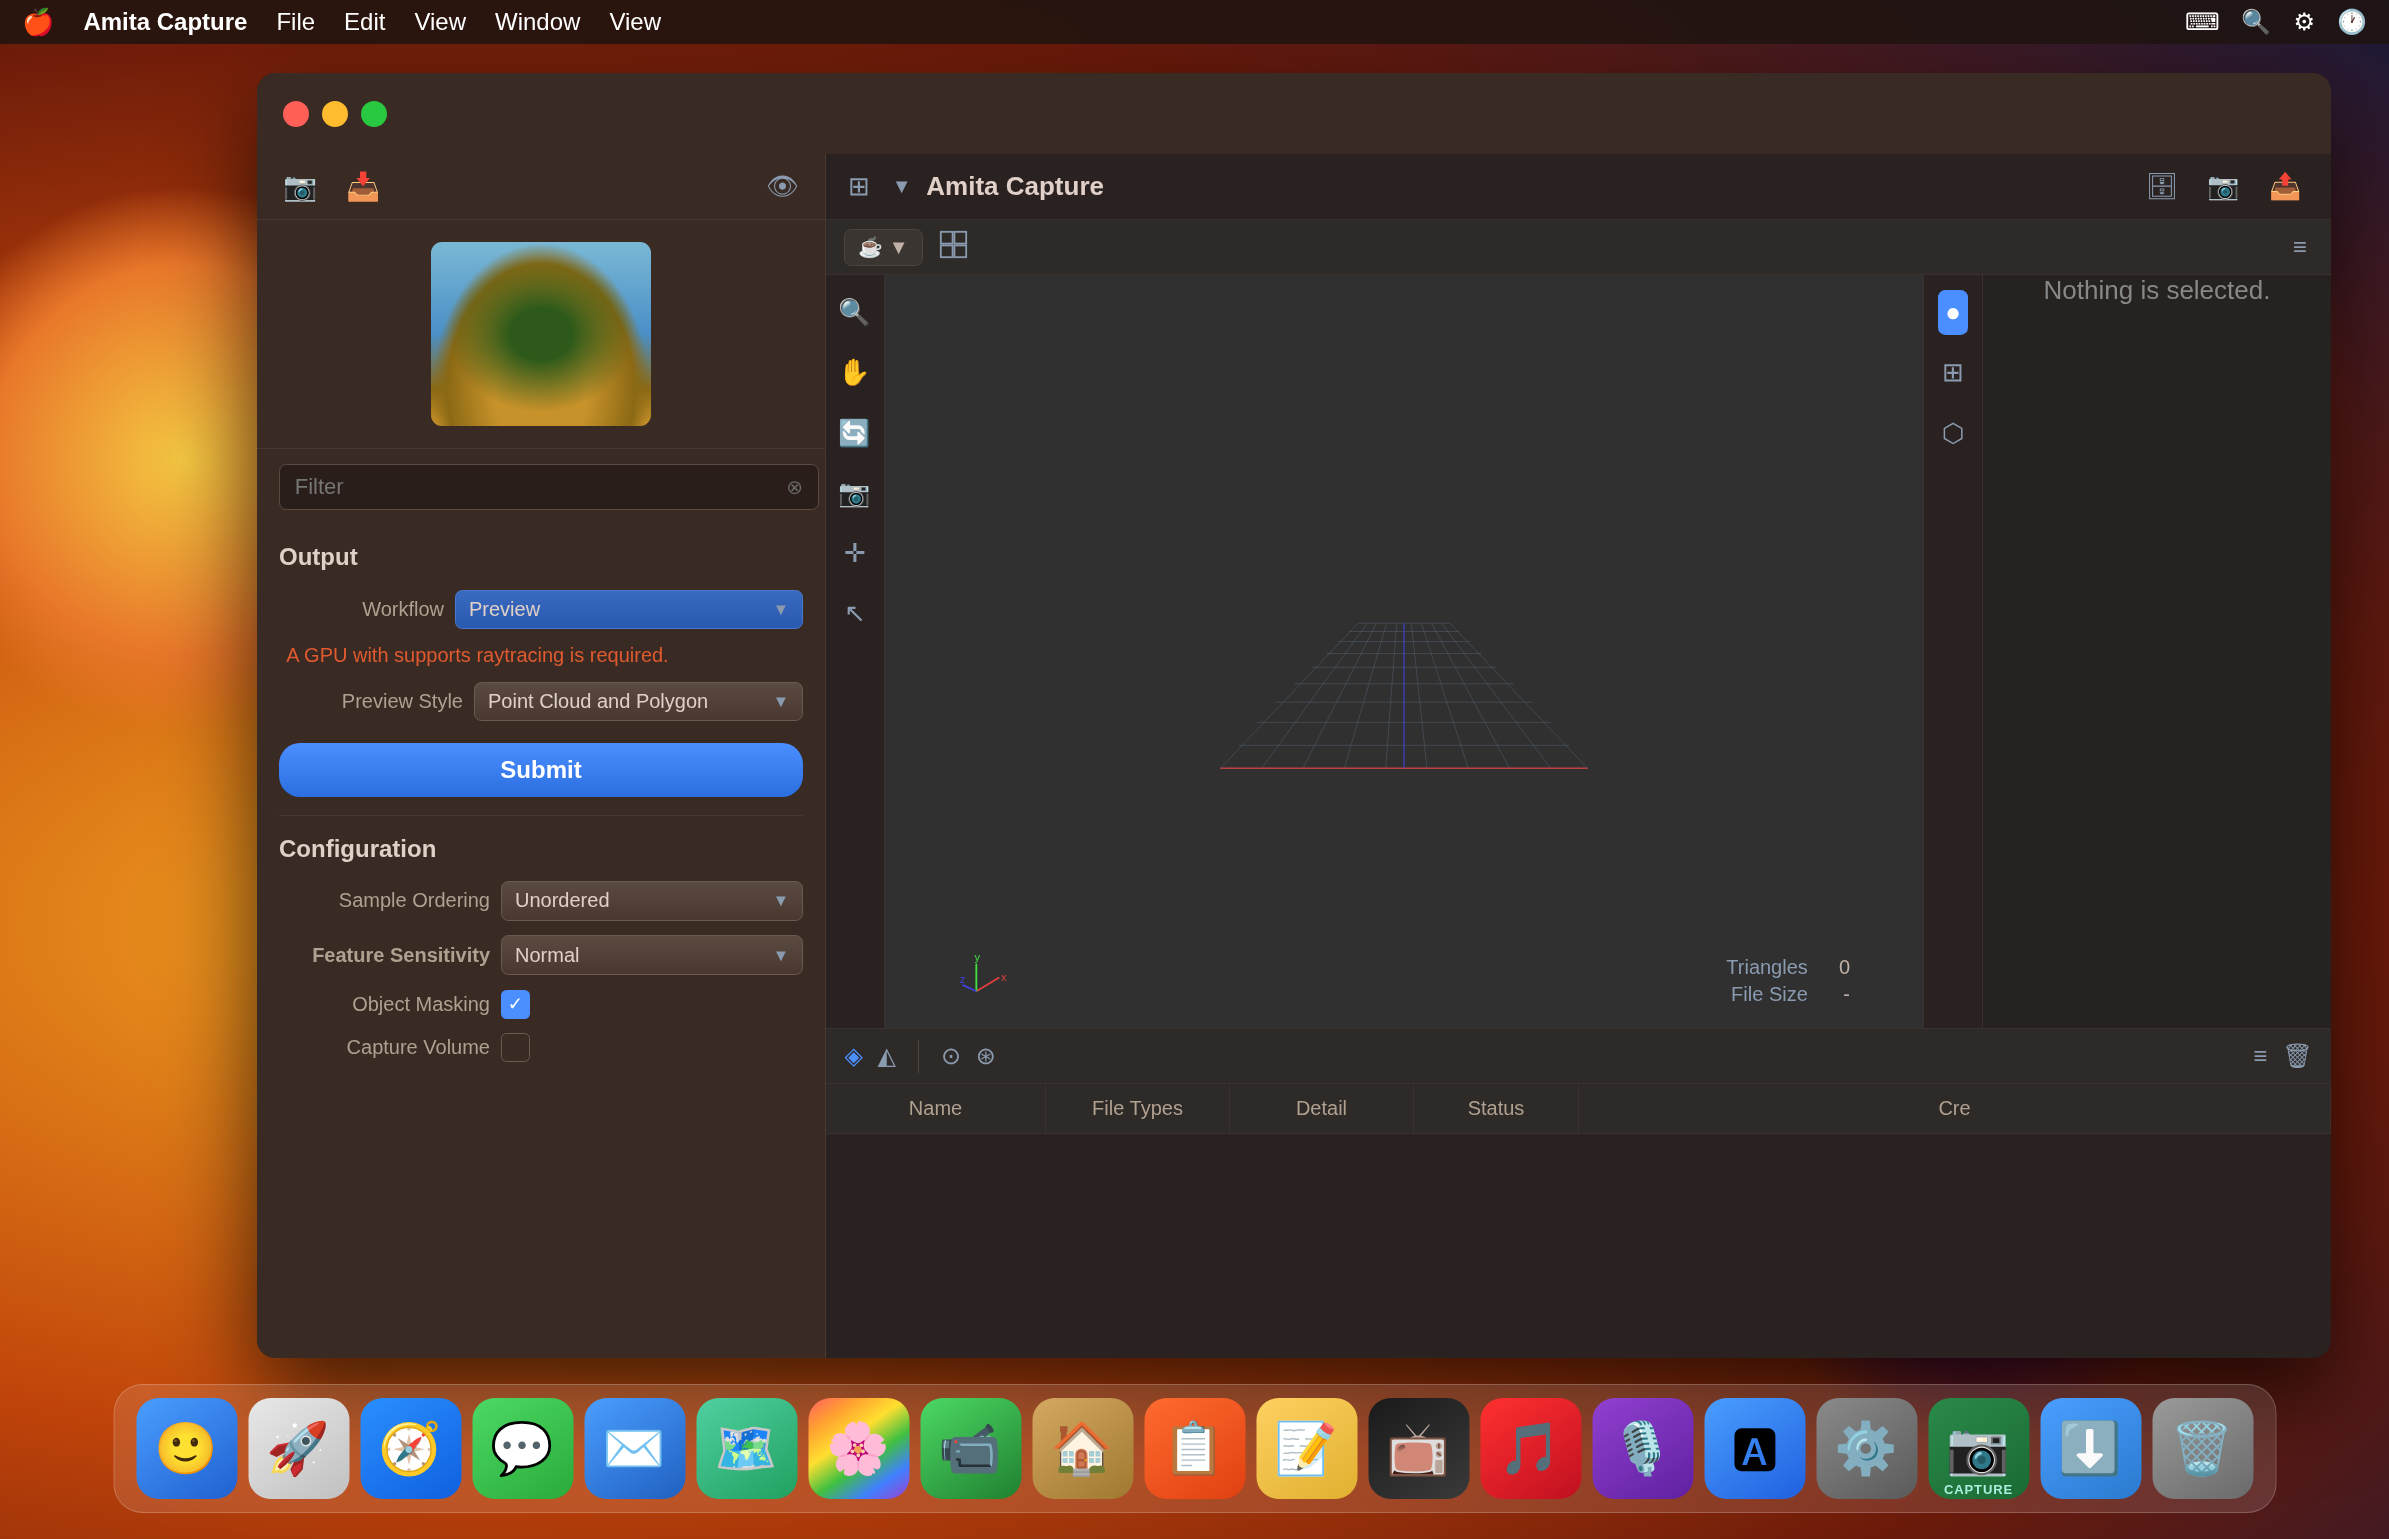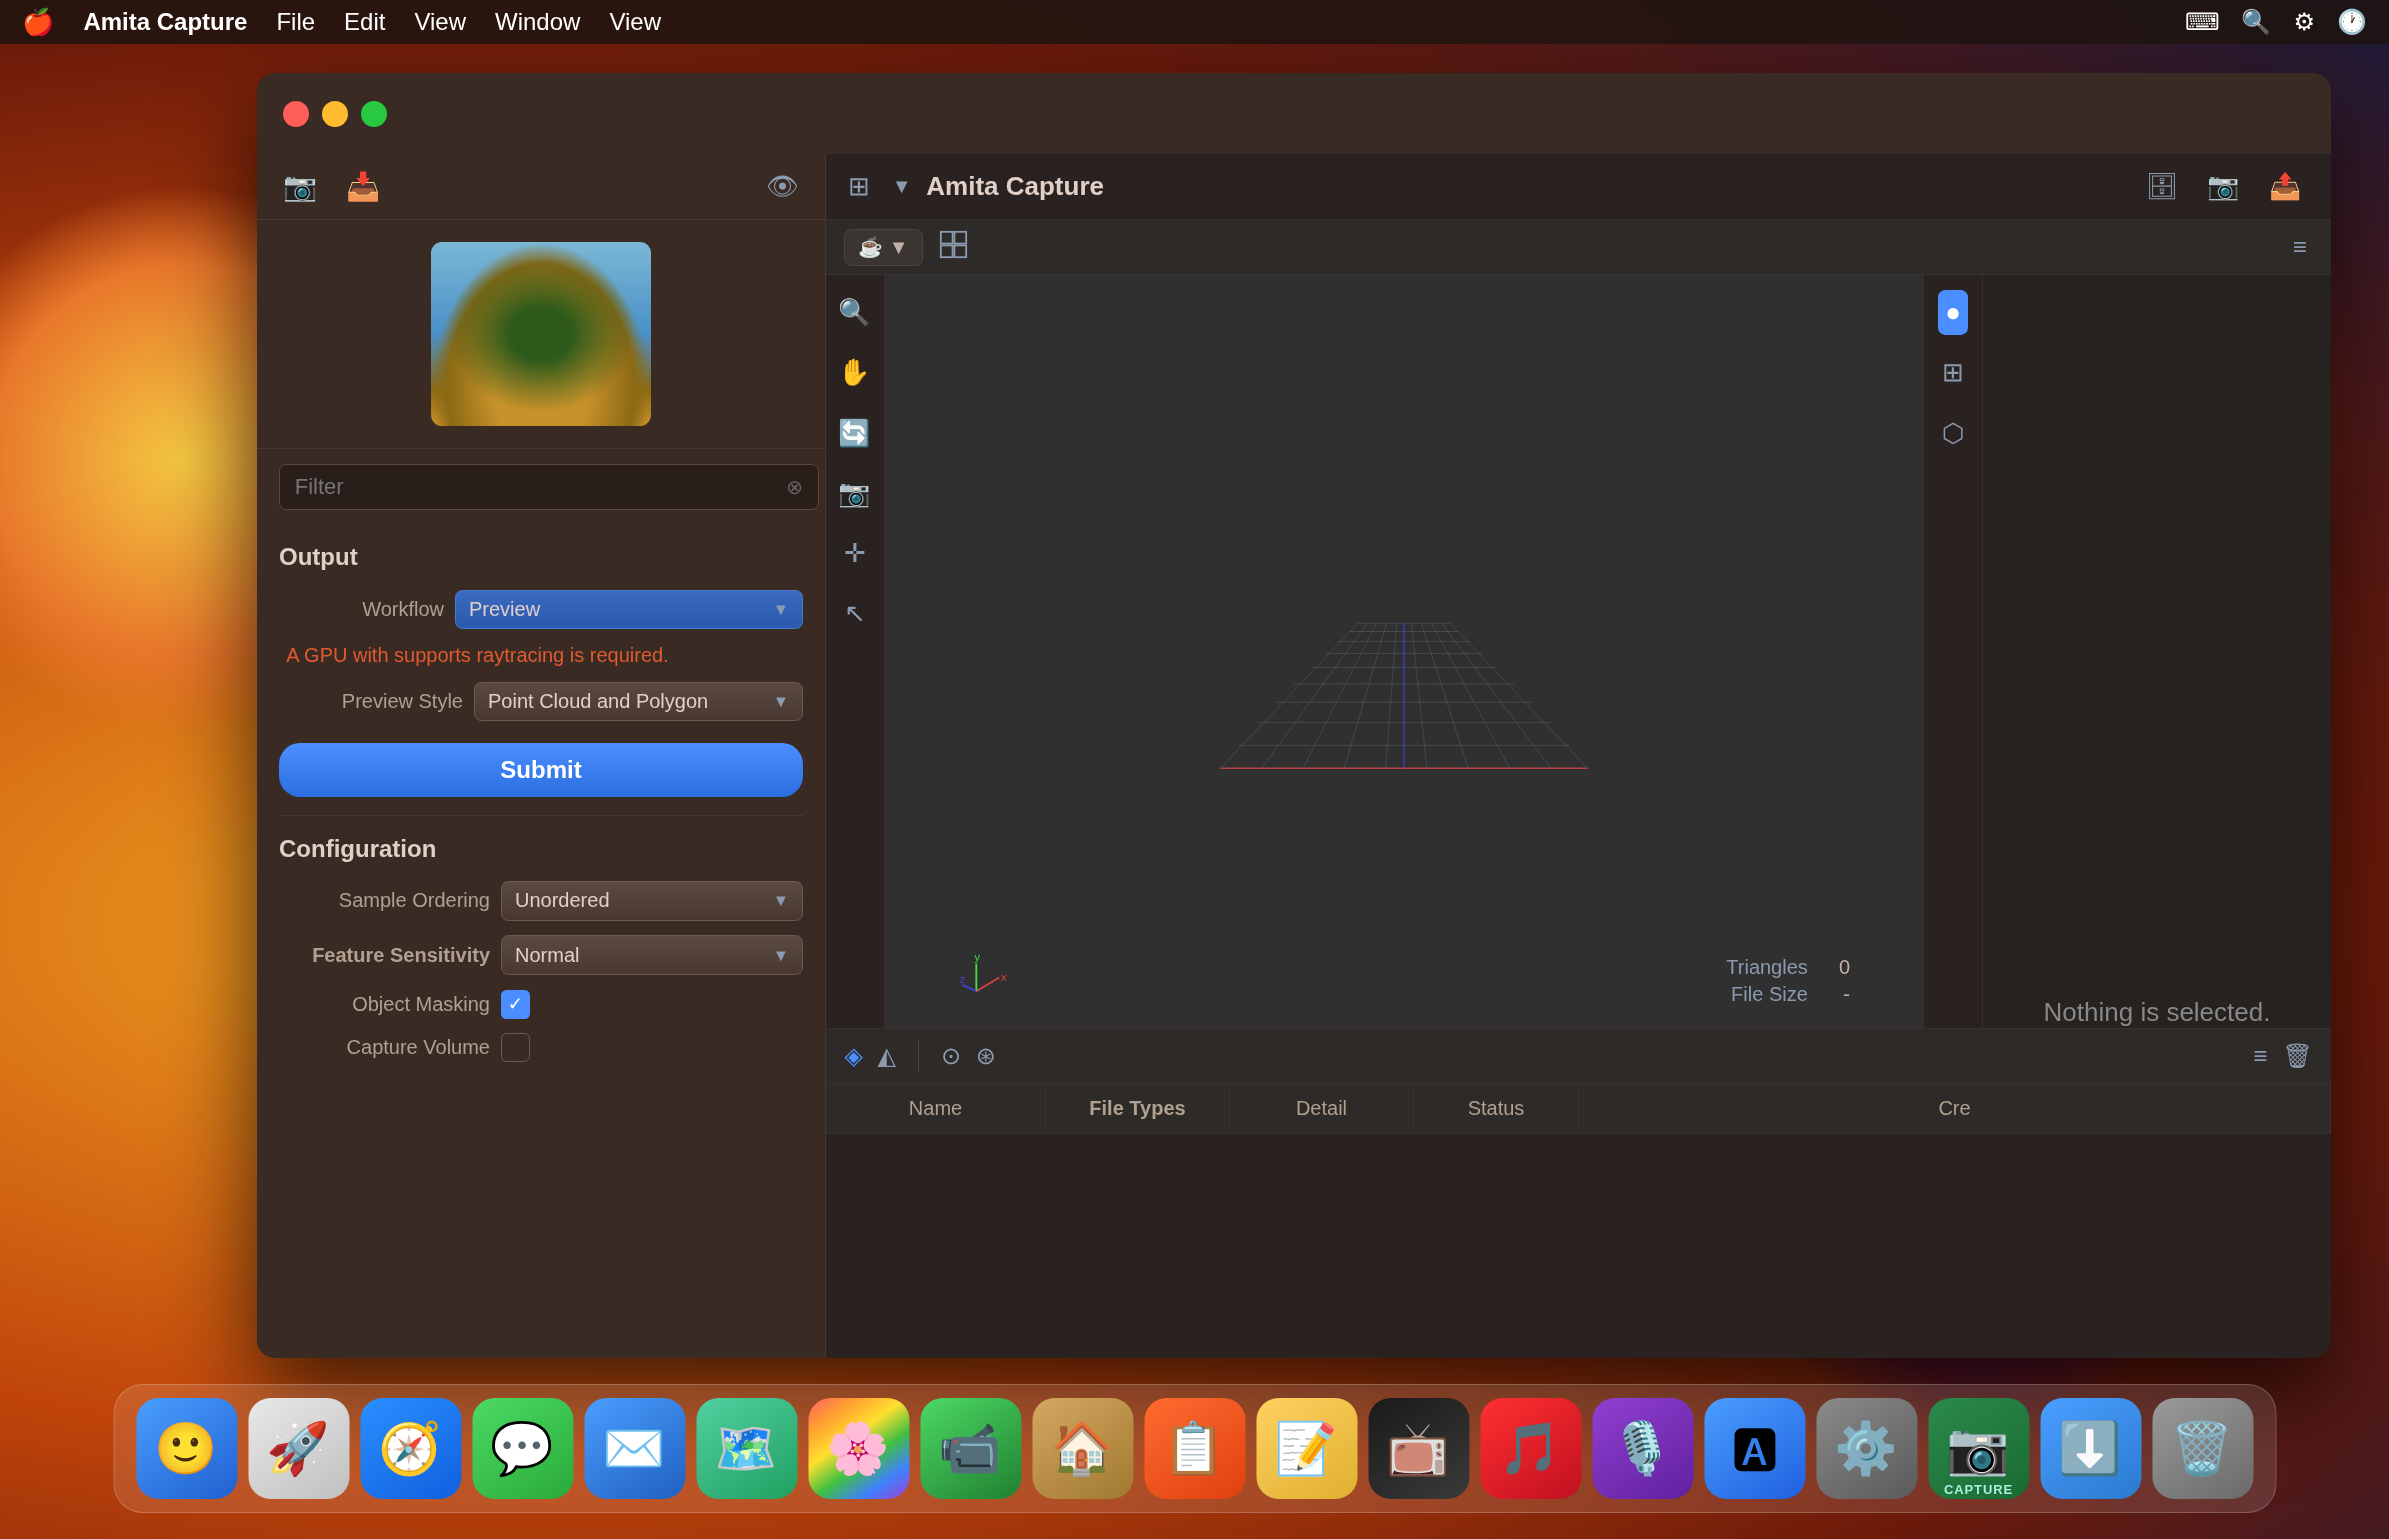--- a/index.html
+++ b/index.html
@@ -436,21 +436,21 @@
       left: 73px;
       font-size: 18.4px;
     }
 
     
     .nothing-selected {
       width: 349px;
       background: #252220;
       border-left: 0.9px solid #3a3030;
       display: flex;
-      align-items: flex-end;
+      align-items: flex-start;
       justify-content: center;
       color: #888;
       font-size: 26px;
       flex-shrink: 0;
     }
 
     
     .bottom-panel {
       height: 330px;
       background: #2a2220;
@@ -490,21 +490,21 @@
       padding: 0;
     }
     .table-col {
       padding: 13px 18.4px;
       color: #b0a090;
       font-size: 20px;
       font-weight: 500;
       border-right: 0.9px solid #3a3030;
     }
     .col-name { width: 220px; }
-    .col-filetypes { width: 184px; font-weight: bold; }
+    .col-filetypes { width: 184px; }
     .col-detail { width: 184px; }
     .col-status { width: 165px; }
     .col-created { flex: 1; }
     .table-body { }
 
     
     .dock {
       position: absolute;
       bottom: 27.5px;
       left: 50%;

